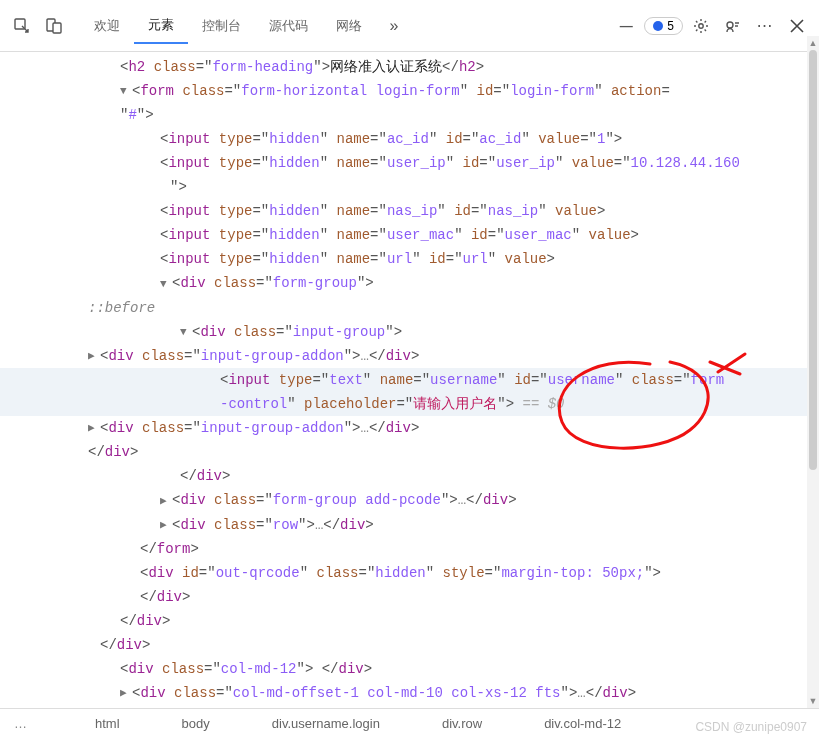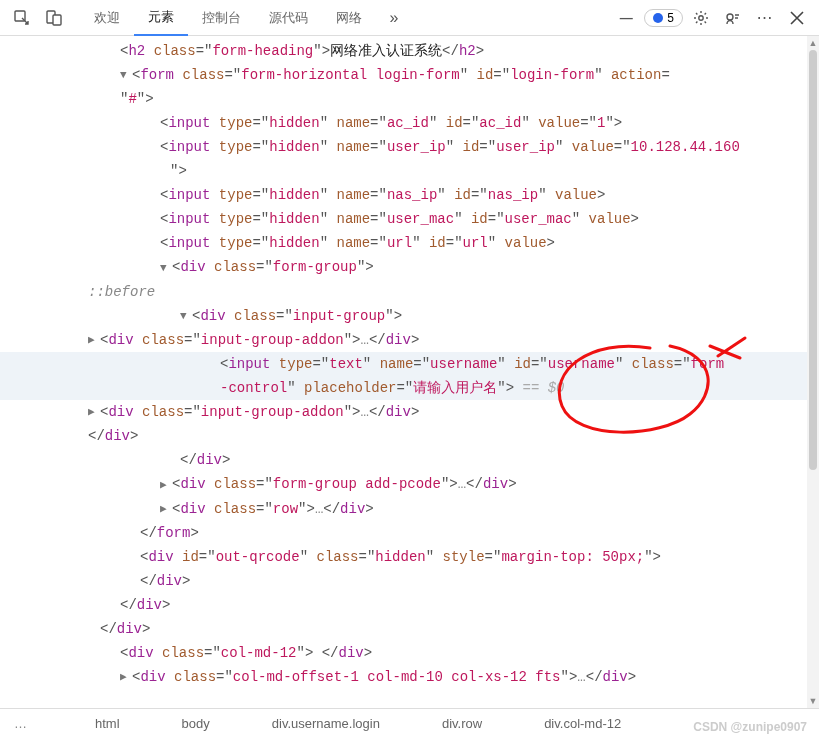--- a/index.html
+++ b/index.html
@@ -1,44 +1,44 @@
 <!DOCTYPE html>
 <html><head>
 <meta charset="utf-8">
 <style>
 * { box-sizing: border-box; margin: 0; padding: 0; }
 body { font-family: "Segoe UI", Arial, sans-serif; font-size: 13px; background: #fff; width: 819px; height: 738px; overflow: hidden; position: relative; }
-.toolbar { height: 36px; border-bottom: 1px solid #ddd; display: flex; align-items: center; padding: 12px 8px; gap: 4px; }
+.toolbar { height: 52px; border-bottom: 1px solid #ddd; display: flex; align-items: center; padding: 12px 8px; gap: 4px; }
 .tb-icon { width: 28px; height: 28px; display: flex; align-items: center; justify-content: center; color: #555; border-radius: 3px; }
 .tabs { display: flex; align-items: center; margin-left: 8px; }
 .tab { padding: 8px 14px; color: #666; font-size: 13px; cursor: pointer; }
 .tab.active { color: #222; border-bottom: 2px solid #3b82f6; }
 .spacer { flex: 1; }
 .badge-pill { display: inline-flex; align-items: center; gap: 4px; border: 1px solid #ccc; border-radius: 12px; padding: 1px 8px; font-size: 12px; }
 .dot-blue { width: 10px; height: 10px; background: #2563eb; border-radius: 50%; }
 .dom-area { position: relative; height: 666px; overflow: hidden; font-family: Consolas, "Courier New", monospace; font-size: 14px; line-height: 24px; padding-top: 3px; }
 .ln { white-space: pre; padding-left: 2px; }
 .ln.hl { background: #eef3f8; }
 .pl1 { padding-left: 120px; } .pl2 { padding-left: 140px; } .pl3 { padding-left: 160px; } .pl4 { padding-left: 180px; } .pl5 { padding-left: 88px; } .pl6 { padding-left: 220px; }
 .caret { display: inline-block; width: 12px; color: #777; font-size: 11px; vertical-align: middle; }
 .tag { color: #9b2393; }
 .attn { color: #a15b2f; text-align: center; }
-.attv { color: #be185d; text-align: center; }
+.attv { color: #8b5cf6; text-align: center; }
 .punct { color: #555; }
 .txt { color: #222; }
 .expand { color: #888; }
 .ghost { color: #aaa; font-style: italic; }
 .pseudo { color: #888; font-style: italic; }
 .placeholder-cn { color: #be185d; }
 .wrap-cont { padding-left: 170px; }
 .annot { position: absolute; pointer-events: none; }
 .breadcrumb { position: absolute; bottom: 0; left: 0; right: 0; height: 30px; border-top: 1px solid #ddd; display: flex; align-items: center; padding: 0 8px; gap: 14px; font-size: 13px; color: #666; }
 .breadcrumb .bc { cursor: pointer; padding-left: 48px; }
 .dots { color: #888; padding: 0 6px; }
-.watermark { position: absolute; right: 12px; bottom: 4px; color: #ccc; font-size: 12px; font-weight: bold; }
+.watermark { position: absolute; right: 12px; bottom: 4px; color: #ccc; font-size: 12px; }
 .scrollbar-track { position: absolute; right: 0; top: 36px; bottom: 30px; width: 12px; background: #f3f3f3; }
 .scrollbar-thumb { position: absolute; left: 2px; width: 8px; top: 0; height: 200px; background: #ccc; border-radius: 4px; }
 .scrollbar-arrow { position: absolute; left: 0; width: 12px; height: 14px; display:flex; align-items:center; justify-content:center; font-size:9px; color:#888;}
 svg { display: block; }
 </style>
 </head>
 <body>
 
 <div class="toolbar">
   <div class="tb-icon">

